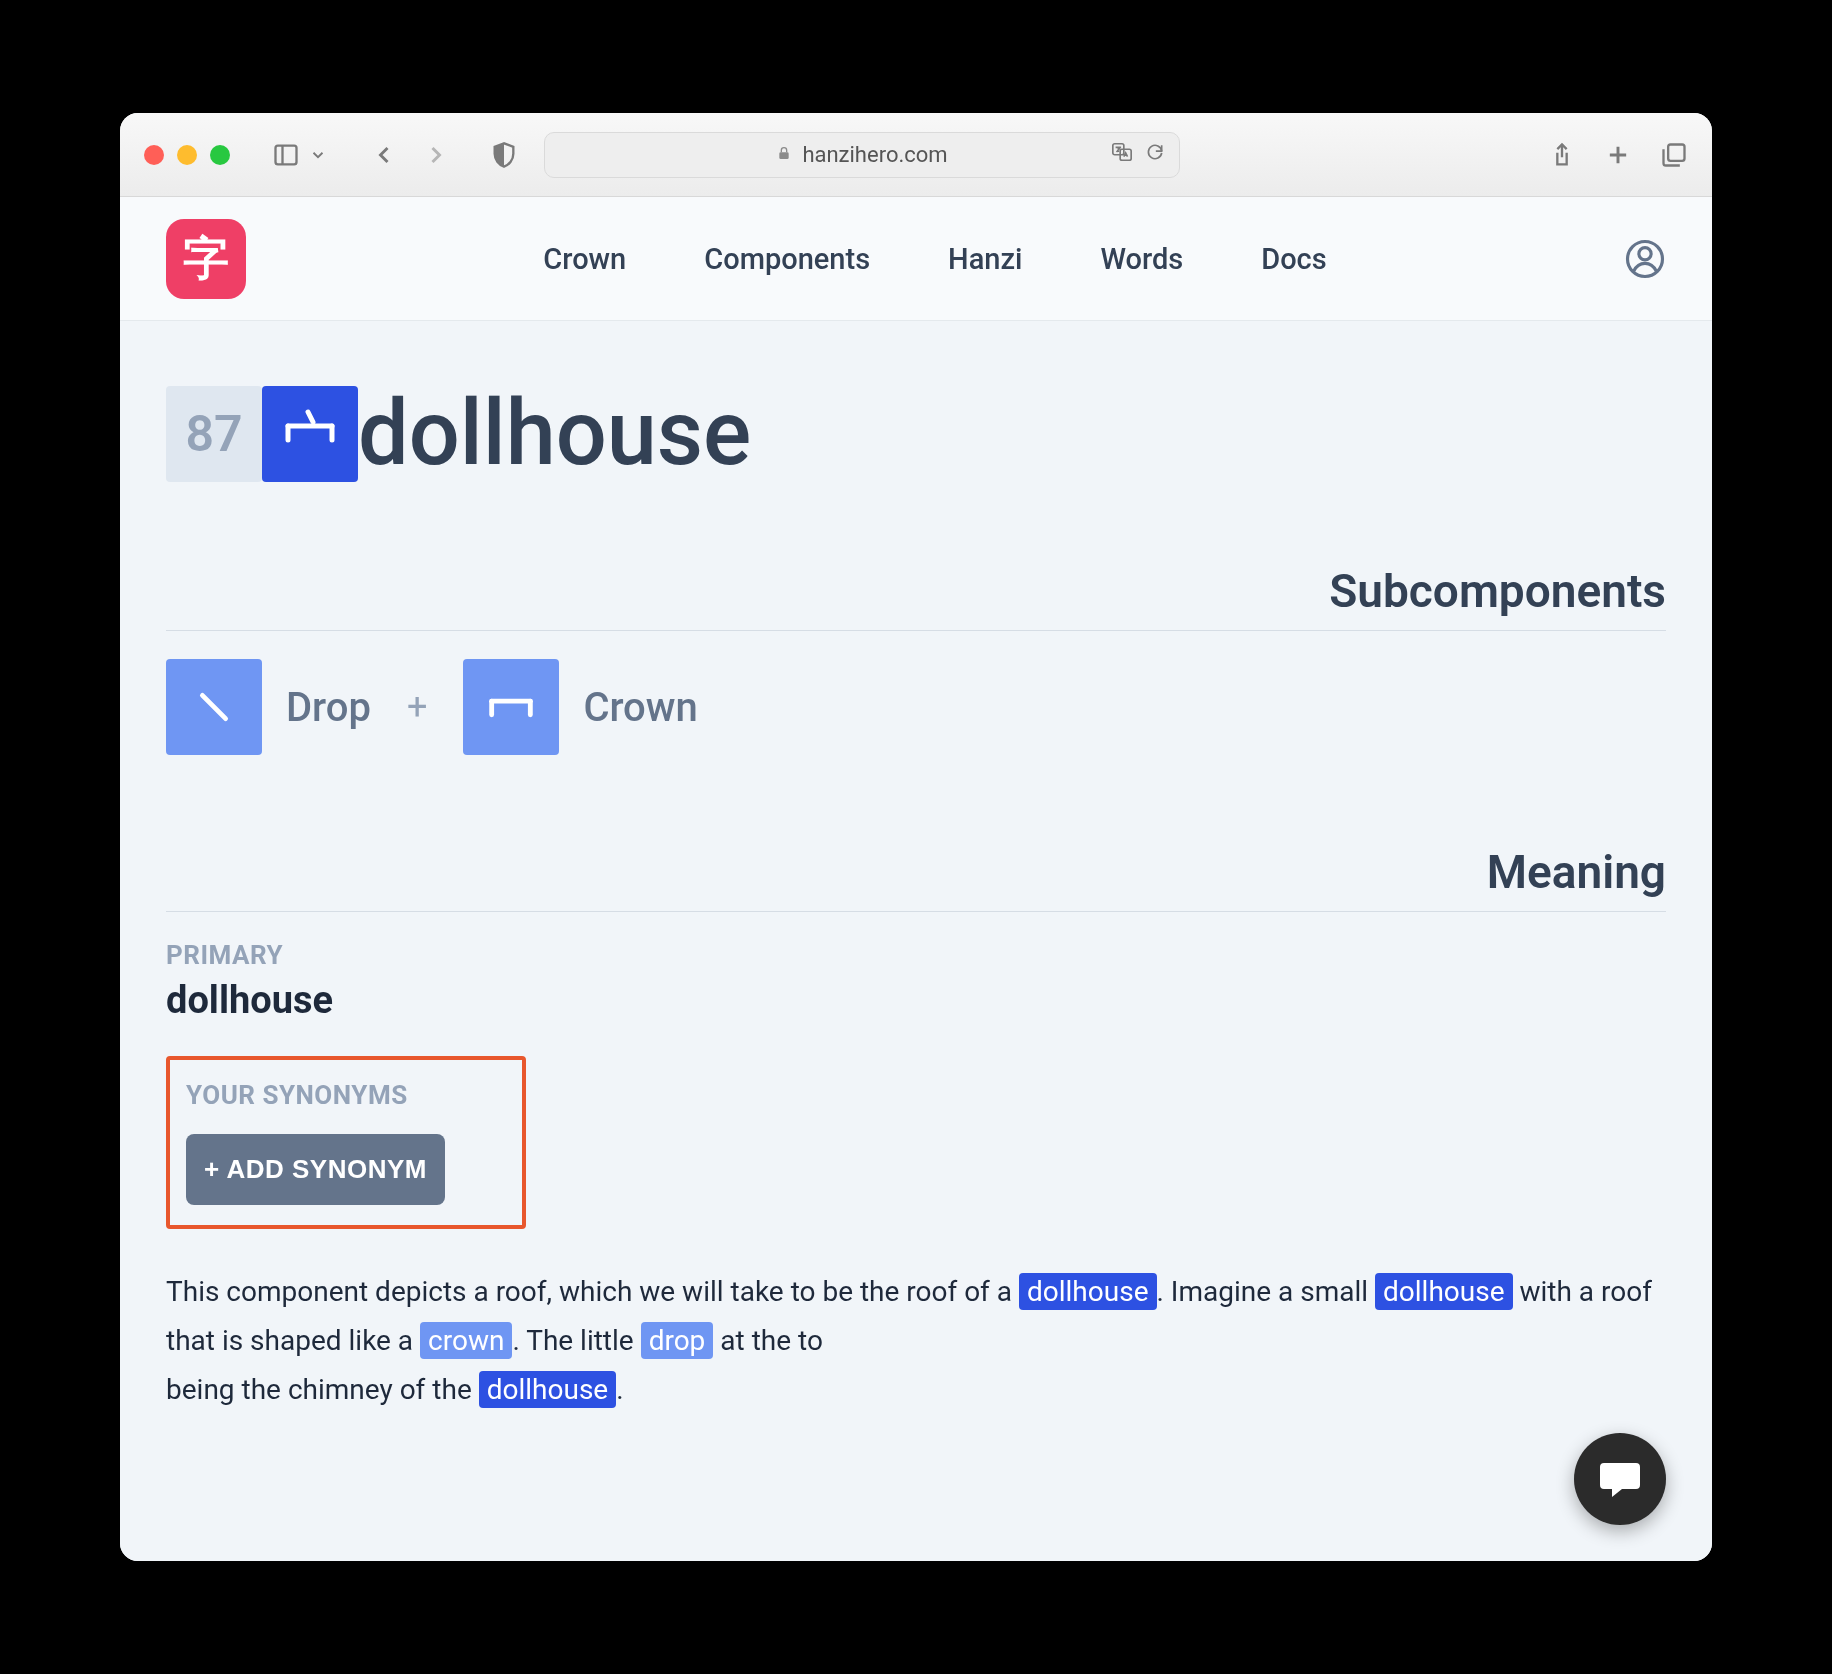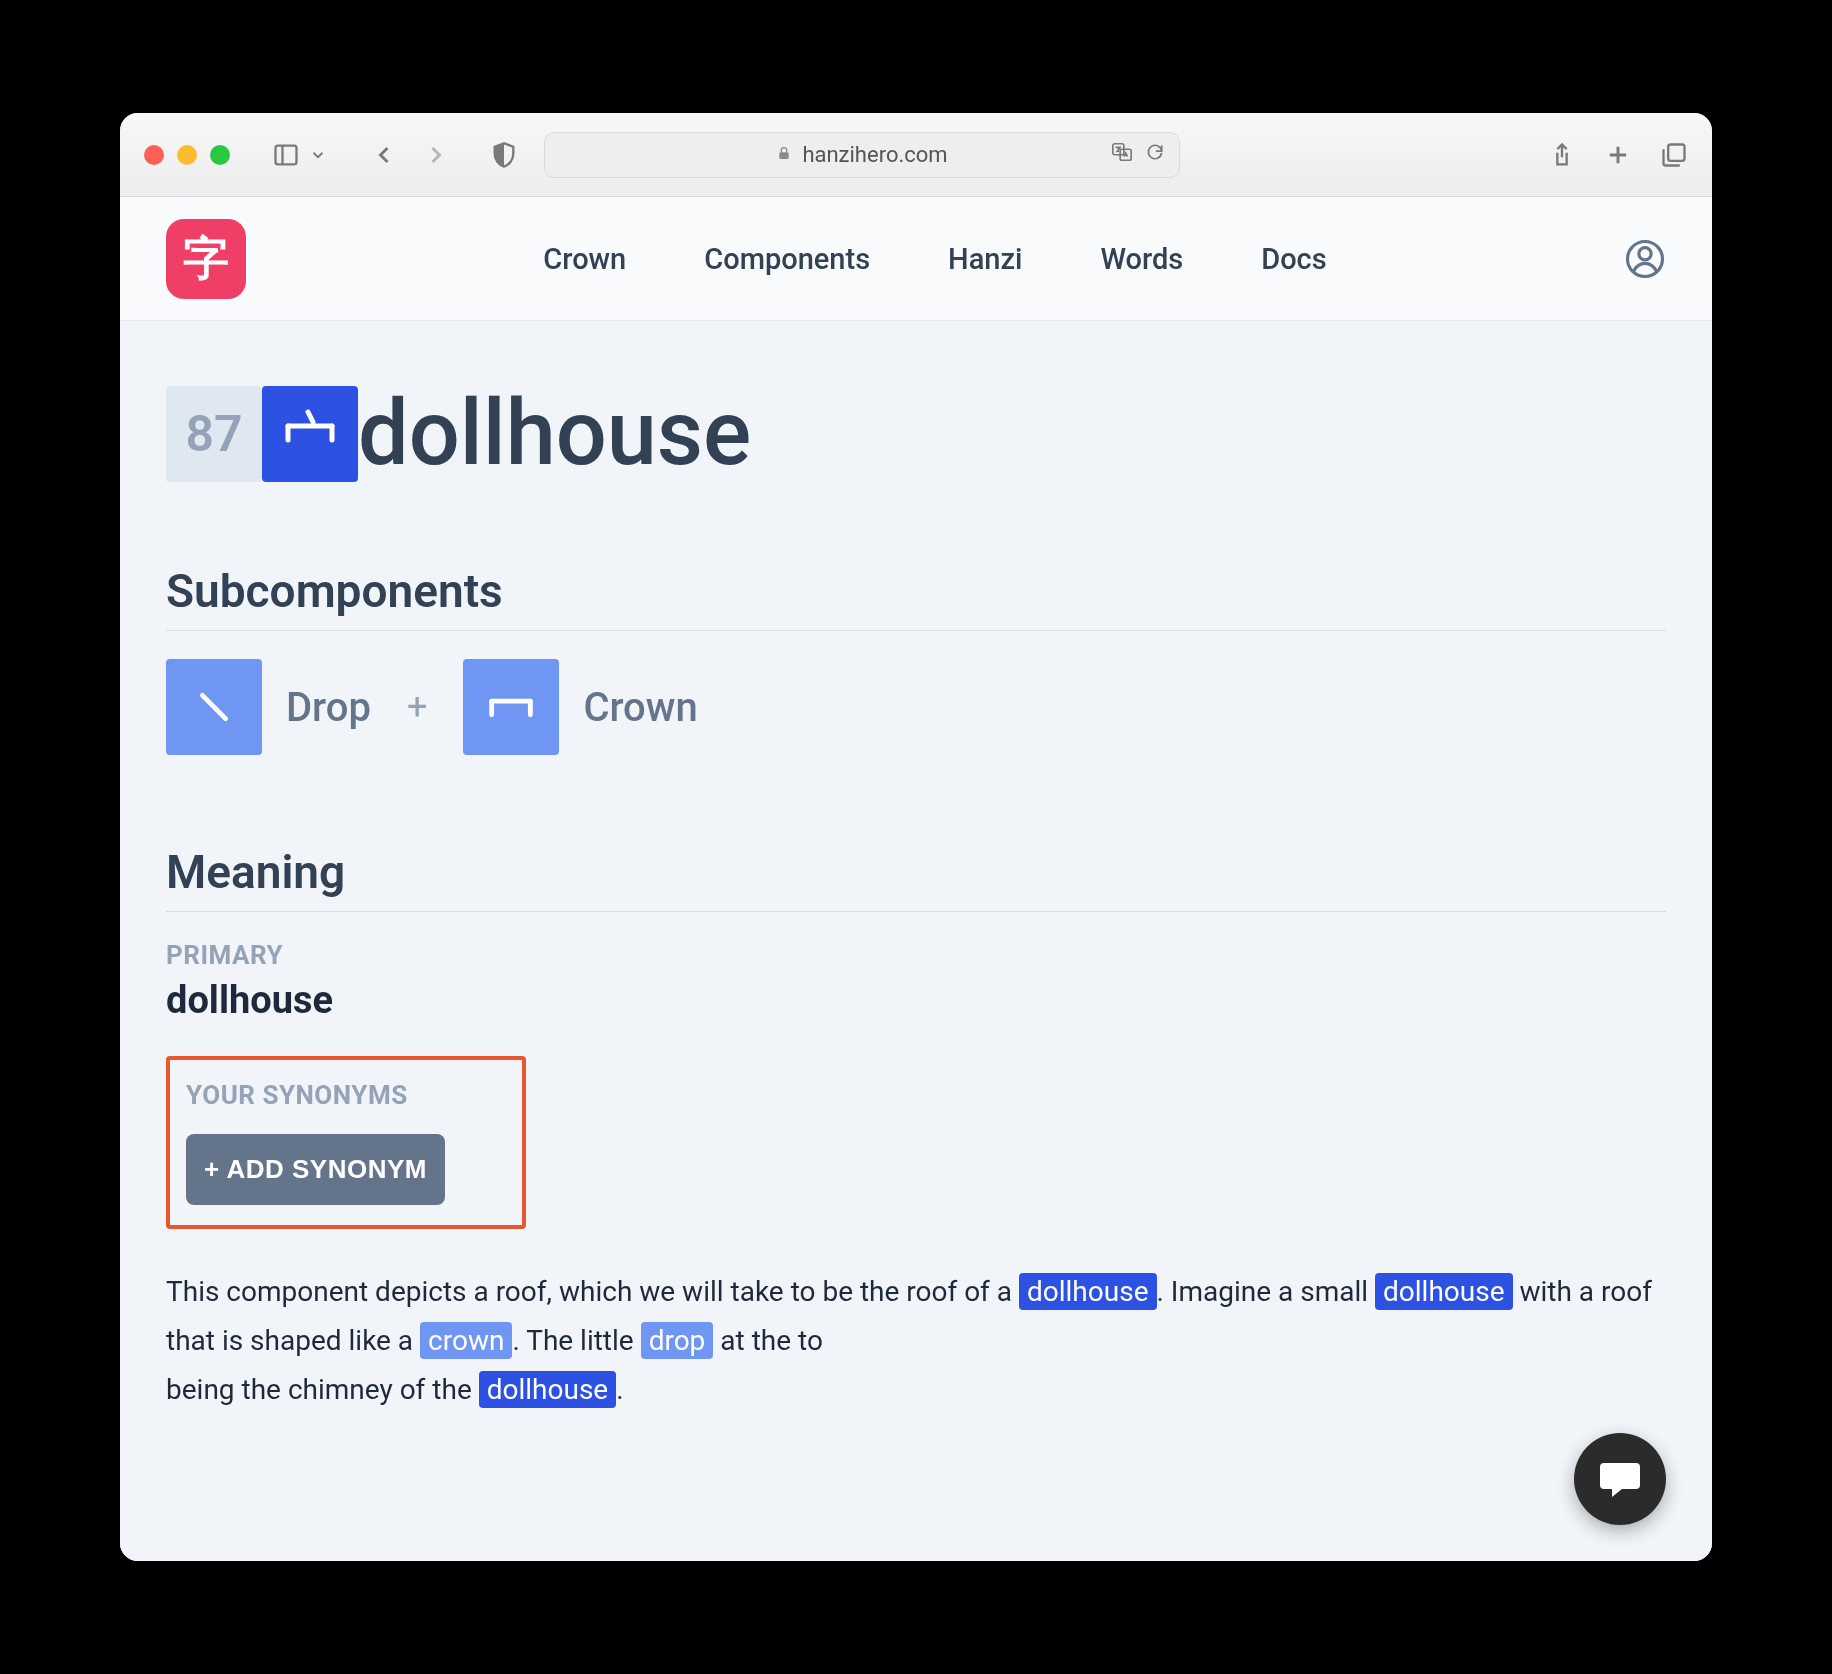--- a/index.html
+++ b/index.html
@@ -135,20 +135,21 @@
       font-weight: 500;
       color: #334155;
     }
     h2.section {
       font-size: 46px;
       font-weight: 600;
       color: #334155;
       padding-bottom: 12px;
       border-bottom: 1px solid #d6dde5;
       margin-bottom: 28px;
+      text-align: right;
     }
     .subcomp-row {
       display: flex; align-items: center; gap: 24px;
       margin-bottom: 90px;
     }
     .subcomp-icon {
       width: 96px; height: 96px;
       background: #6f96f3;
       border-radius: 4px;
       display: flex; align-items: center; justify-content: center;

